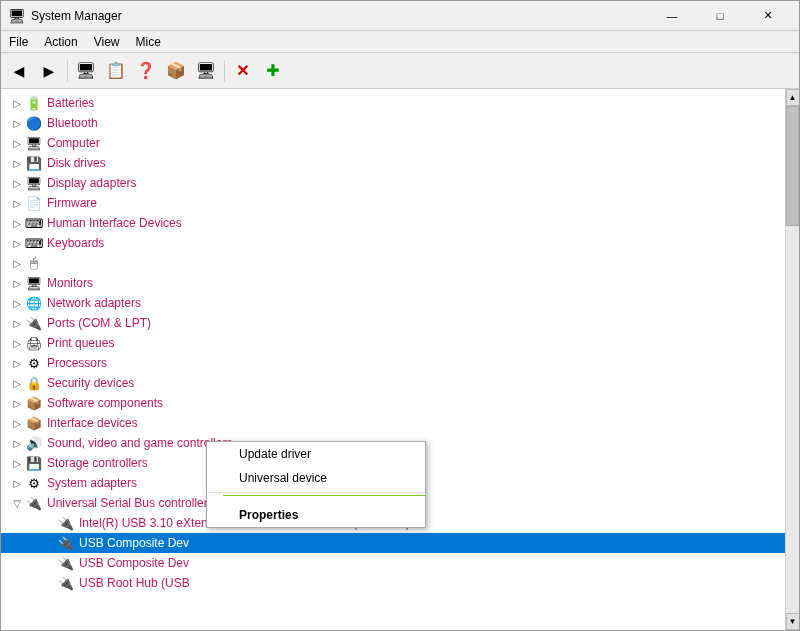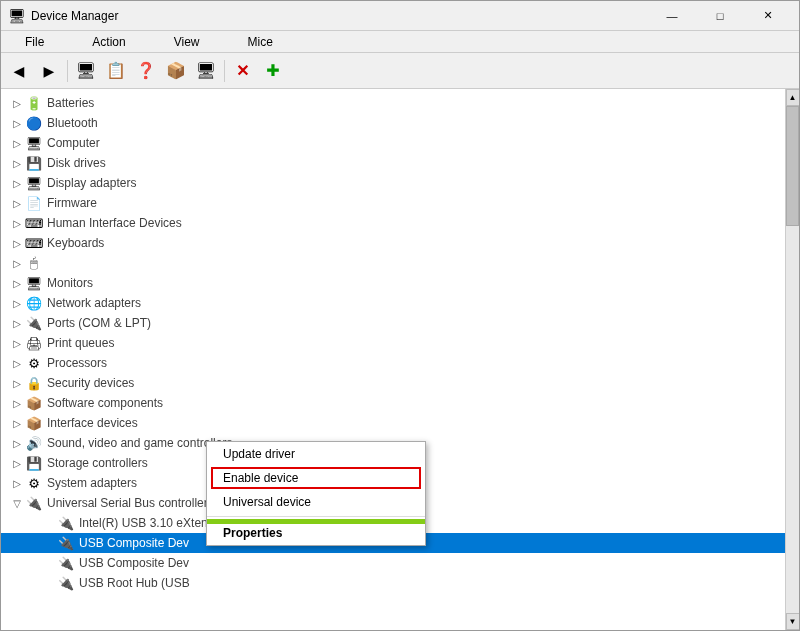--- a/index.html
+++ b/index.html
@@ -59,21 +59,21 @@
     }
     .menu-bar {
       background: #f0f0f0;
       height: 22px;
       display: flex;
       align-items: center;
       border-bottom: 1px solid #ccc;
       flex-shrink: 0;
     }
     .menu-item {
-      padding: 2px 24px;
+      padding: 2px 8px;
       cursor: pointer;
       font-size: 12px;
     }
     .toolbar {
       background: #f0f0f0;
       height: 36px;
       display: flex;
       align-items: center;
       padding: 0 4px;
       border-bottom: 1px solid #ccc;
@@ -136,21 +136,21 @@
       height: 18px;
       margin-right: 4px;
       display: flex;
       align-items: center;
       justify-content: center;
       font-size: 13px;
       flex-shrink: 0;
     }
     .item-text {
       font-size: 12px;
-      color: #404040;
+      color: #be185d;
     }
     .scrollbar {
       width: 14px;
       background: #f0f0f0;
       border-left: 1px solid #ccc;
       flex-shrink: 0;
       display: flex;
       flex-direction: column;
       align-items: center;
     }
@@ -189,20 +189,21 @@
       background: #fff;
       border: 1px solid #aaa;
       box-shadow: 2px 2px 6px rgba(0,0,0,0.3);
       z-index: 100;
     }
     .ctx-item {
       padding: 5px 16px;
       font-size: 12px;
       cursor: pointer;
       color: #000;
+      margin-left: 16px;
     }
     .ctx-item.highlighted {
       background: #fff;
       position: relative;
     }
     .ctx-item.highlighted::before {
       content: '';
       position: absolute;
       left: 4px;
       right: 4px;
@@ -210,36 +211,36 @@
       bottom: 1px;
       border: 2px solid #e00000;
     }
     .ctx-separator {
       height: 1px;
       background: #ddd;
       margin: 2px 0;
     }
     .ctx-bold {
       font-weight: bold;
-      border-top: 5px solid #84cc16;
+      border-top: 1px solid #84cc16;
       margin-top: 2px;
-      padding-top: 2px;
+      padding-top: 12px;
     }
     .child-item {
       padding-left: 40px;
     }
   </style>
 </head>
 <body>
 
 <div class="window">
 
   <div class="title-bar">
     <div class="title-bar-icon">🖥</div>
-    <span class="title-text">Device Manager</span>
+    <span class="title-text">System Manager</span>
     <div class="window-controls">
       <button class="win-btn">—</button>
       <button class="win-btn">□</button>
       <button class="win-btn close">✕</button>
     </div>
   </div>
 
   <div class="menu-bar">
     <div class="menu-item">File</div>
     <div class="menu-item">Action</div>
@@ -408,21 +409,20 @@
       </div>
 
       <div class="tree-item child-item">
         <div class="expand-btn"></div>
         <div class="item-icon">🔌</div>
         <span class="item-text">USB Root Hub (USB</span>
       </div>
 
       <div class="context-menu">
         <div class="ctx-item">Update driver</div>
-        <div class="ctx-item highlighted">Enable device</div>
         <div class="ctx-item">Universal device</div>
         <div class="ctx-separator"></div>
         <div class="ctx-item ctx-bold">Properties</div>
       </div>
 
     </div>
 
     <div class="scrollbar">
       <div class="scroll-arrow">▲</div>
       <div class="scroll-track">

